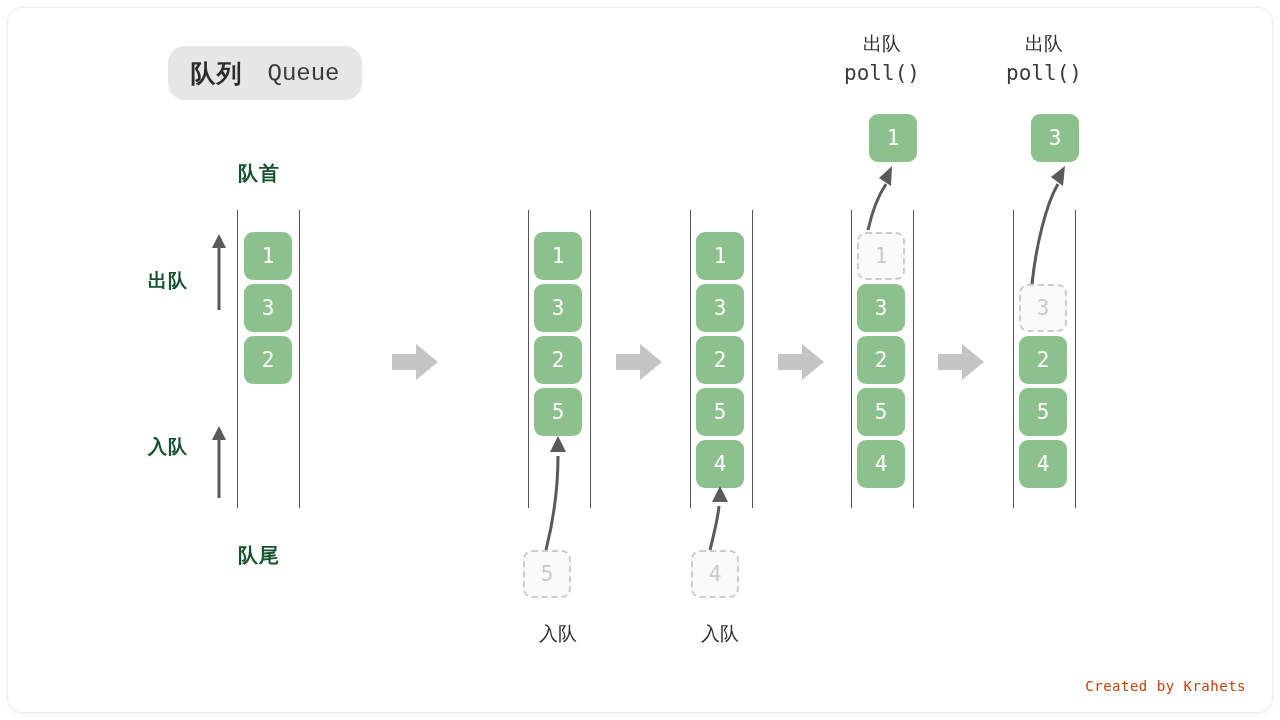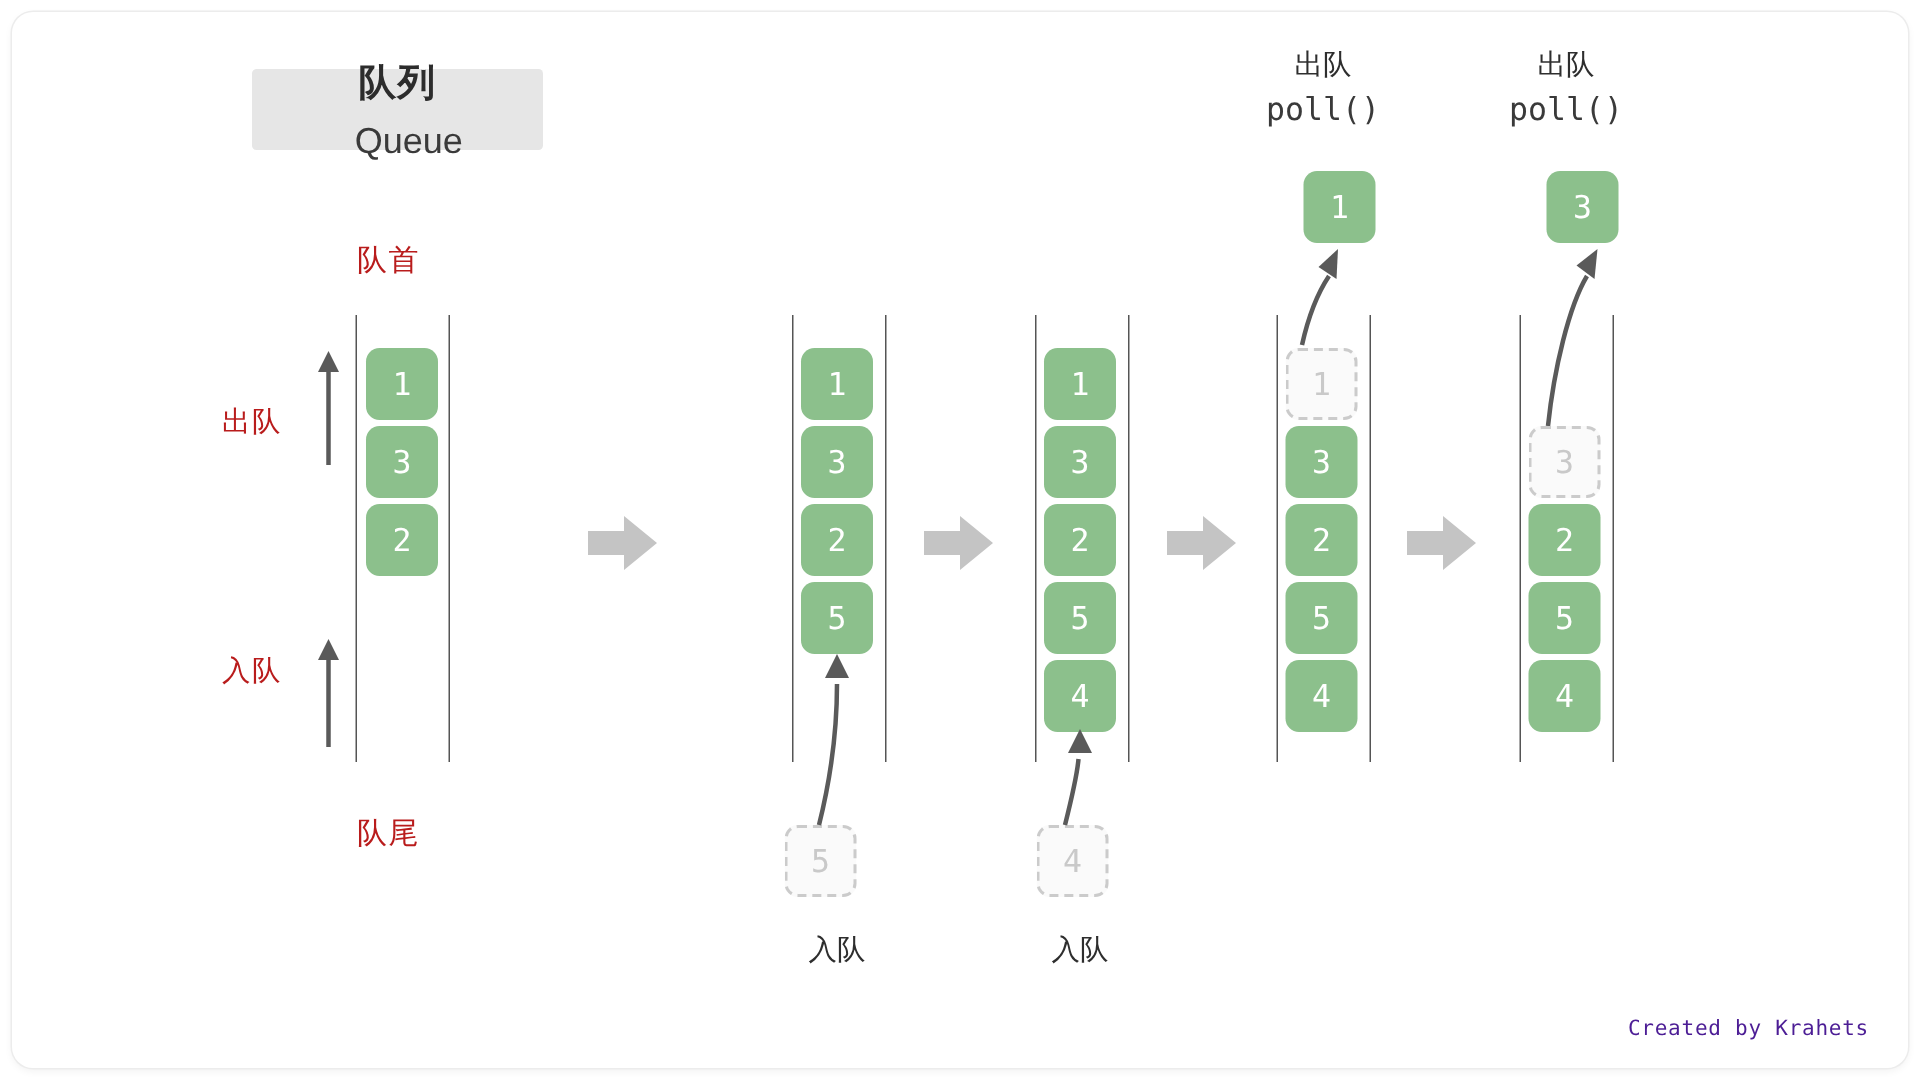--- a/index.html
+++ b/index.html
@@ -10,29 +10,29 @@
   .card{
     position:absolute;left:8px;top:8px;width:1264px;height:704px;
     background:#ffffff;border-radius:14px;
     box-shadow:0 0 0 1px #ececec, 0 2px 6px rgba(0,0,0,0.06);
   }
   .stage{position:absolute;left:0;top:0;width:1280px;height:720px;}
 
   
   .title-badge{
     position:absolute;left:168px;top:46px;width:194px;height:54px;
-    background:#e6e6e6;border-radius:3px;
-    display:flex;align-items:center;justify-content:center;gap:10px;flex-direction:column;
+    background:#e6e6e6;border-radius:17px;
+    display:flex;align-items:center;justify-content:center;gap:10px;
   }
   .title-cn{font-size:25px;font-weight:bold;color:#2c2c2c;letter-spacing:1px;}
-  .title-en{font-family:Liberation Sans, sans-serif;font-size:24px;color:#3a3a3a;margin-left:15px;}
+  .title-en{font-family:Liberation Mono, monospace;font-size:24px;color:#3a3a3a;margin-left:15px;}
 
   
   .lbl-cn{
-    position:absolute;font-size:19px;font-weight:normal;color:#b91c1c;
+    position:absolute;font-size:19px;font-weight:bold;color:#14532d;
     white-space:nowrap;letter-spacing:1px;
   }
   .head-label{font-size:20px;}
   .op-label{
     position:absolute;text-align:center;white-space:nowrap;line-height:1.45;
   }
   .op-cn{font-size:19px;color:#2e2e2e;font-weight:normal;}
   .op-code{
     font-family:"DejaVu Sans Mono","Liberation Mono",monospace;
     font-size:21px;color:#3a3a3a;
@@ -59,21 +59,21 @@
 
   
   .dir-arrow{position:absolute;}
 
   
   .motion{position:absolute;}
 
   .watermark{
     position:absolute;right:34px;bottom:26px;
     font-family:"DejaVu Sans Mono","Liberation Mono",monospace;
-    font-size:14px;color:#4c1d95;letter-spacing:0.5px;white-space:nowrap;
+    font-size:14px;color:#c2410c;letter-spacing:0.5px;white-space:nowrap;
   }
 </style>
 </head>
 <body>
 
 <div class="card"></div>
 <div class="stage">
 
   <div class="title-badge">
     <span class="title-cn">队列</span>

